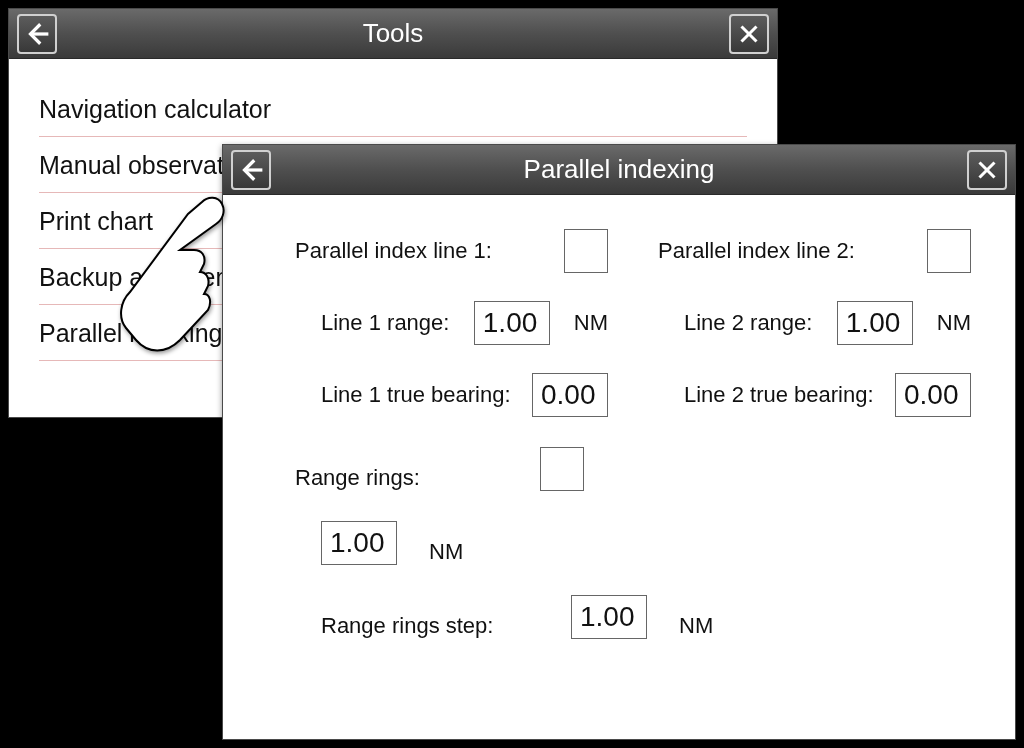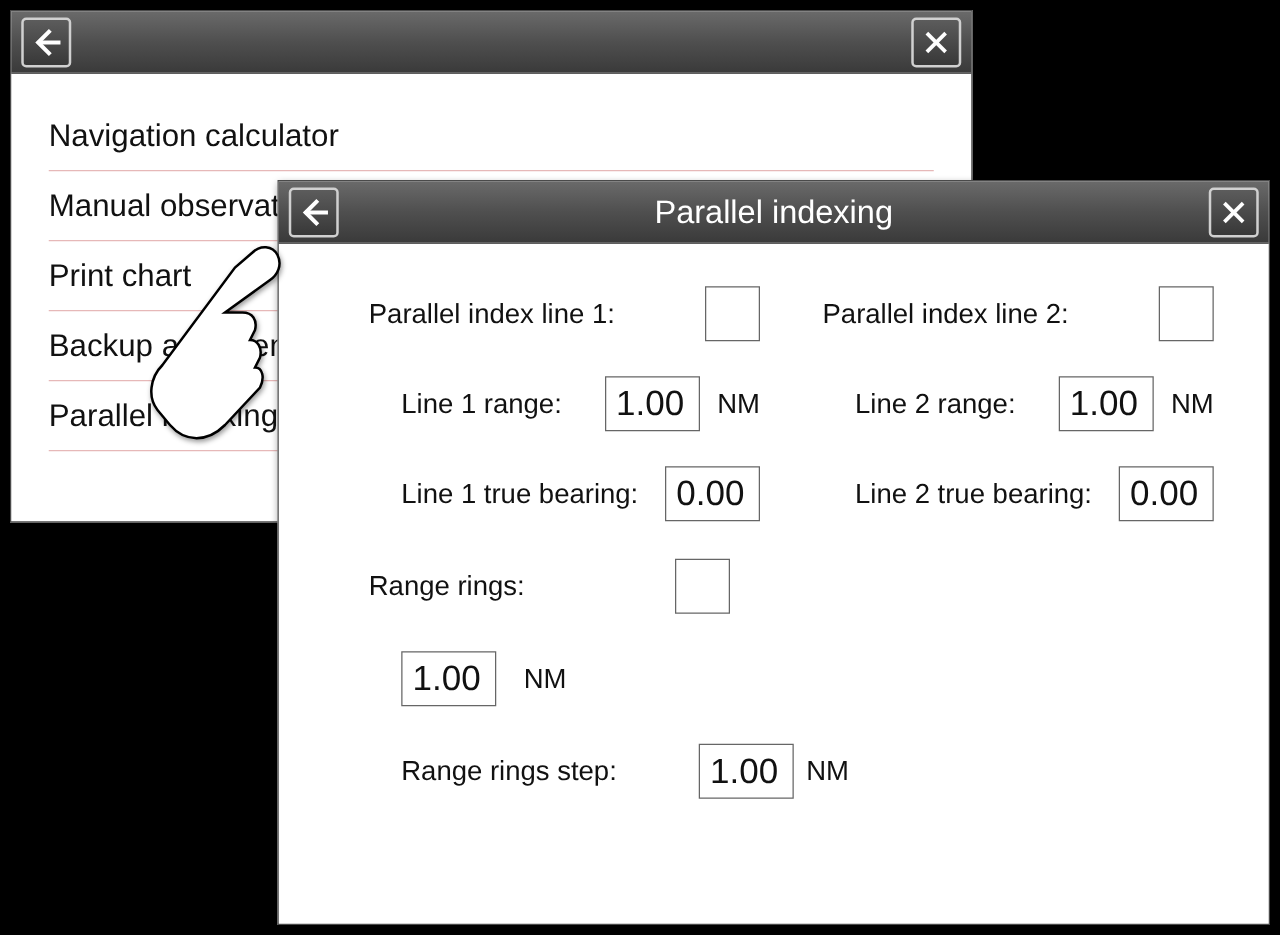--- a/index.html
+++ b/index.html
@@ -64,21 +64,21 @@
   }
 
   
   .pi-body {
     padding: 34px 44px 30px 72px;
     font-size: 22px;
     color: #111;
   }
   .pi-row {
     display: flex;
-    align-items: center;
+    align-items: flex-end;
     margin-bottom: 30px;
   }
   .pi-col {
     display: flex;
     align-items: center;
     gap: 14px;
   }
   .pi-label { white-space: nowrap; }
   .inp {
     height: 44px;
@@ -92,21 +92,21 @@
   .inp.num { width: 76px; }
   .inp.sel {
     width: 96px;
     display: flex;
     align-items: center;
     justify-content: space-between;
     padding: 0 10px 0 14px;
     cursor: pointer;
   }
   .inp.sel svg { width: 22px; height: 22px; stroke: #111; stroke-width: 3; fill: none; }
-  .unit { margin-left: 2px; }
+  .unit { margin-left: 12px; }
 
   .indent { padding-left: 26px; }
 
   
   .two-col {
     display: flex;
     gap: 50px;
   }
   .group-col { display: flex; flex-direction: column; gap: 28px; }
   .group-col .pi-col { justify-content: space-between; }
@@ -127,20 +127,21 @@
 <body>
 
 <div class="panel" style="left:8px; top:8px; width:770px; height:410px;">
   <div class="titlebar">
     <div class="tb-btn">
       <svg viewBox="0 0 32 32" width="26" height="26">
         <polyline points="20,4 8,16 20,28"></polyline>
         <line x1="8" y1="16" x2="30" y2="16"></line>
       </svg>
     </div>
+    <div class="title">Tools</div>
     <div class="tb-btn">
       <svg viewBox="0 0 32 32" width="24" height="24">
         <line x1="6" y1="6" x2="26" y2="26"></line>
         <line x1="26" y1="6" x2="6" y2="26"></line>
       </svg>
     </div>
   </div>
   <div class="tools-body">
     <div class="tools-item">Navigation calculator</div>
     <div class="tools-item">Manual observation</div>
@@ -214,21 +215,21 @@
       <span class="pi-label">Range rings:</span>
       <span class="inp chk"></span>
     </div>
 
 
     <div class="pi-row indent" style="gap:20px;">
       <input class="inp num" value="1.00" style="">
       <span class="unit">NM</span>
     </div>
 
-    <div class="pi-row indent" style="gap:8px; margin-bottom:0;">
+    <div class="pi-row indent" style="gap:20px; margin-bottom:0;">
       <span class="pi-label" style="width:230px;">Range rings step:</span>
       <input class="inp num" value="1.00" style="">
       <span class="unit">NM</span>
     </div>
 
   </div>
 </div>
 
 <div class="hand-cursor" style="left:110px; top:190px;">
   <svg width="130" height="170" viewBox="0 0 130 170">

